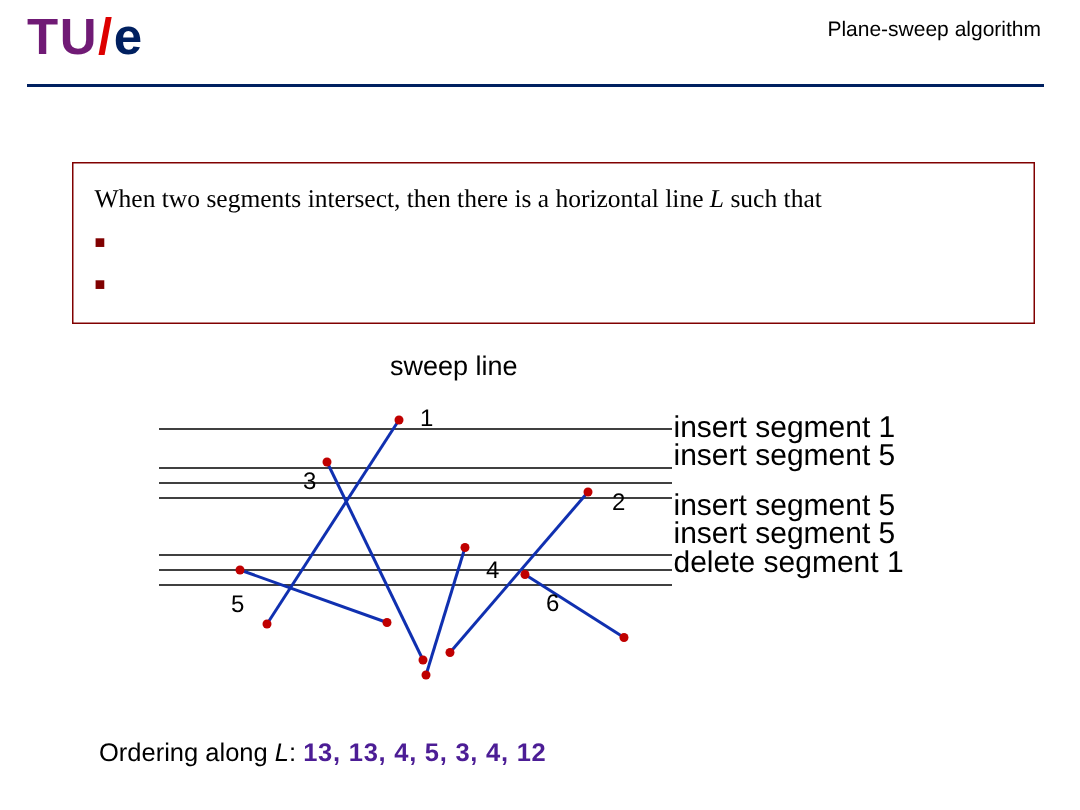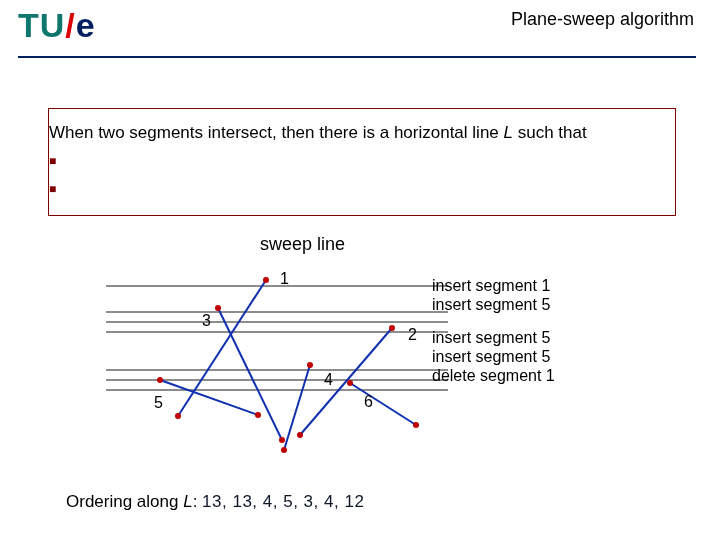--- a/index.html
+++ b/index.html
@@ -1,34 +1,34 @@
 <!DOCTYPE html>
 <html><head>
 <meta charset="utf-8">
 <style>
   html,body{margin:0;padding:0;width:720px;height:540px;background:#fff;font-family:Arial,Helvetica,sans-serif;color:#000;}
   .header{position:relative;height:64px;}
   .logo{position:absolute;left:18px;top:6px;font-size:34px;font-weight:bold;letter-spacing:1px;}
-  .logo .tu{color:#0f766e;}
+  .logo .tu{color:#701a75;}
   .logo .slash{color:#d00;}
   .logo .e{color:#002060;}
-  .title{position:absolute;right:26px;top:8px;text-align:center;font-size:18px;line-height:22px;}
+  .title{position:absolute;right:26px;top:8px;text-align:center;font-size:14px;line-height:22px;}
   .underline{position:absolute;left:18px;right:24px;top:56px;height:2px;background:#002060;}
-  .box{position:absolute;left:48px;top:108px;width:612px;border:1.5px solid #800000;padding:10px 14px 12px 0;font-size:17px;line-height:28px;}
+  .box{position:absolute;left:48px;top:108px;width:612px;border:1.5px solid #800000;padding:10px 14px 12px 14px;font-size:17px;line-height:28px;font-family:Liberation Serif, serif;}
   .bullet{display:flex;gap:6px;}
   .sq{color:#800000;font-size:12px;line-height:28px;}
   .em{font-style:italic;}
   .diagram{position:absolute;left:60px;top:250px;width:430px;height:215px;}
   .diagram svg{position:absolute;left:0;top:0;}
   .sweeplabel{position:absolute;left:260px;top:234px;font-size:18px;}
-  .events{position:absolute;left:432px;top:276px;font-size:16px;line-height:19px;}
+  .events{position:absolute;left:449px;top:276px;font-size:20px;line-height:19px;}
   .events .gap{height:14px;}
   .ordering{position:absolute;left:66px;top:492px;font-size:17px;}
   .ordering .em{font-style:italic;}
-  .ordvals{color:#0f172a;font-weight:normal;letter-spacing:0.5px;}
+  .ordvals{color:#4c1d95;font-weight:bold;letter-spacing:0.5px;}
 </style>
 </head>
 <body>
 
 <div class="header">
   <div class="logo">
     <span class="tu">TU</span><span class="slash">/</span><span class="e">e</span>
   </div>
   <div class="title">
     <div>Plane-sweep algorithm</div>

